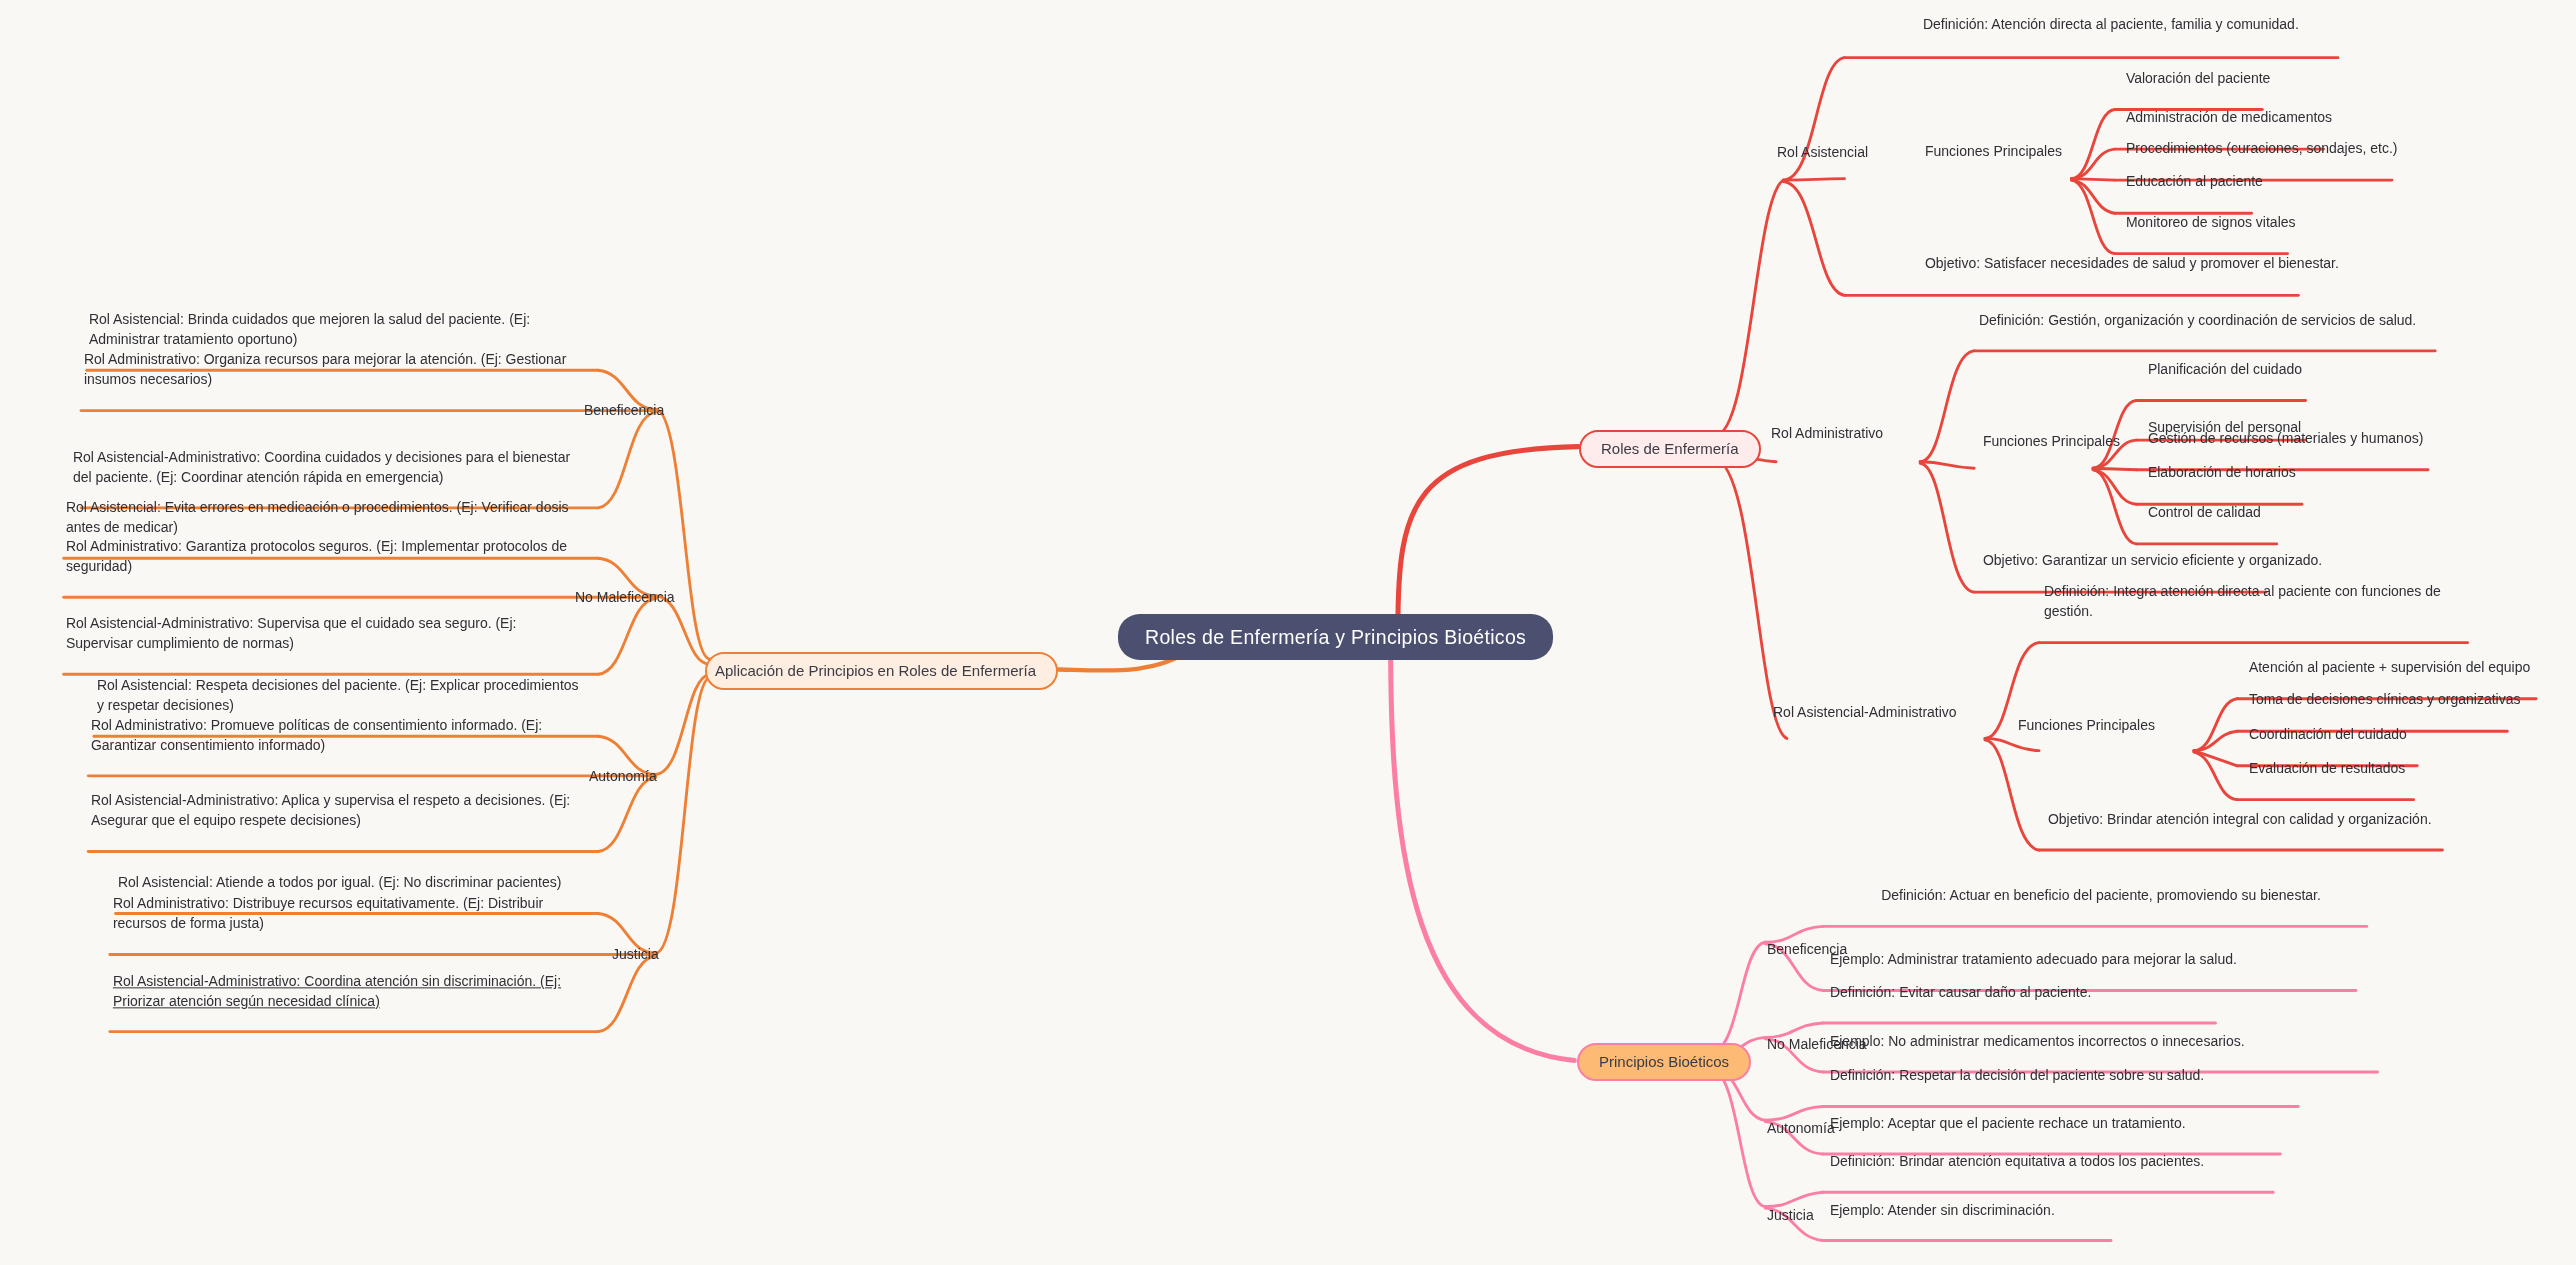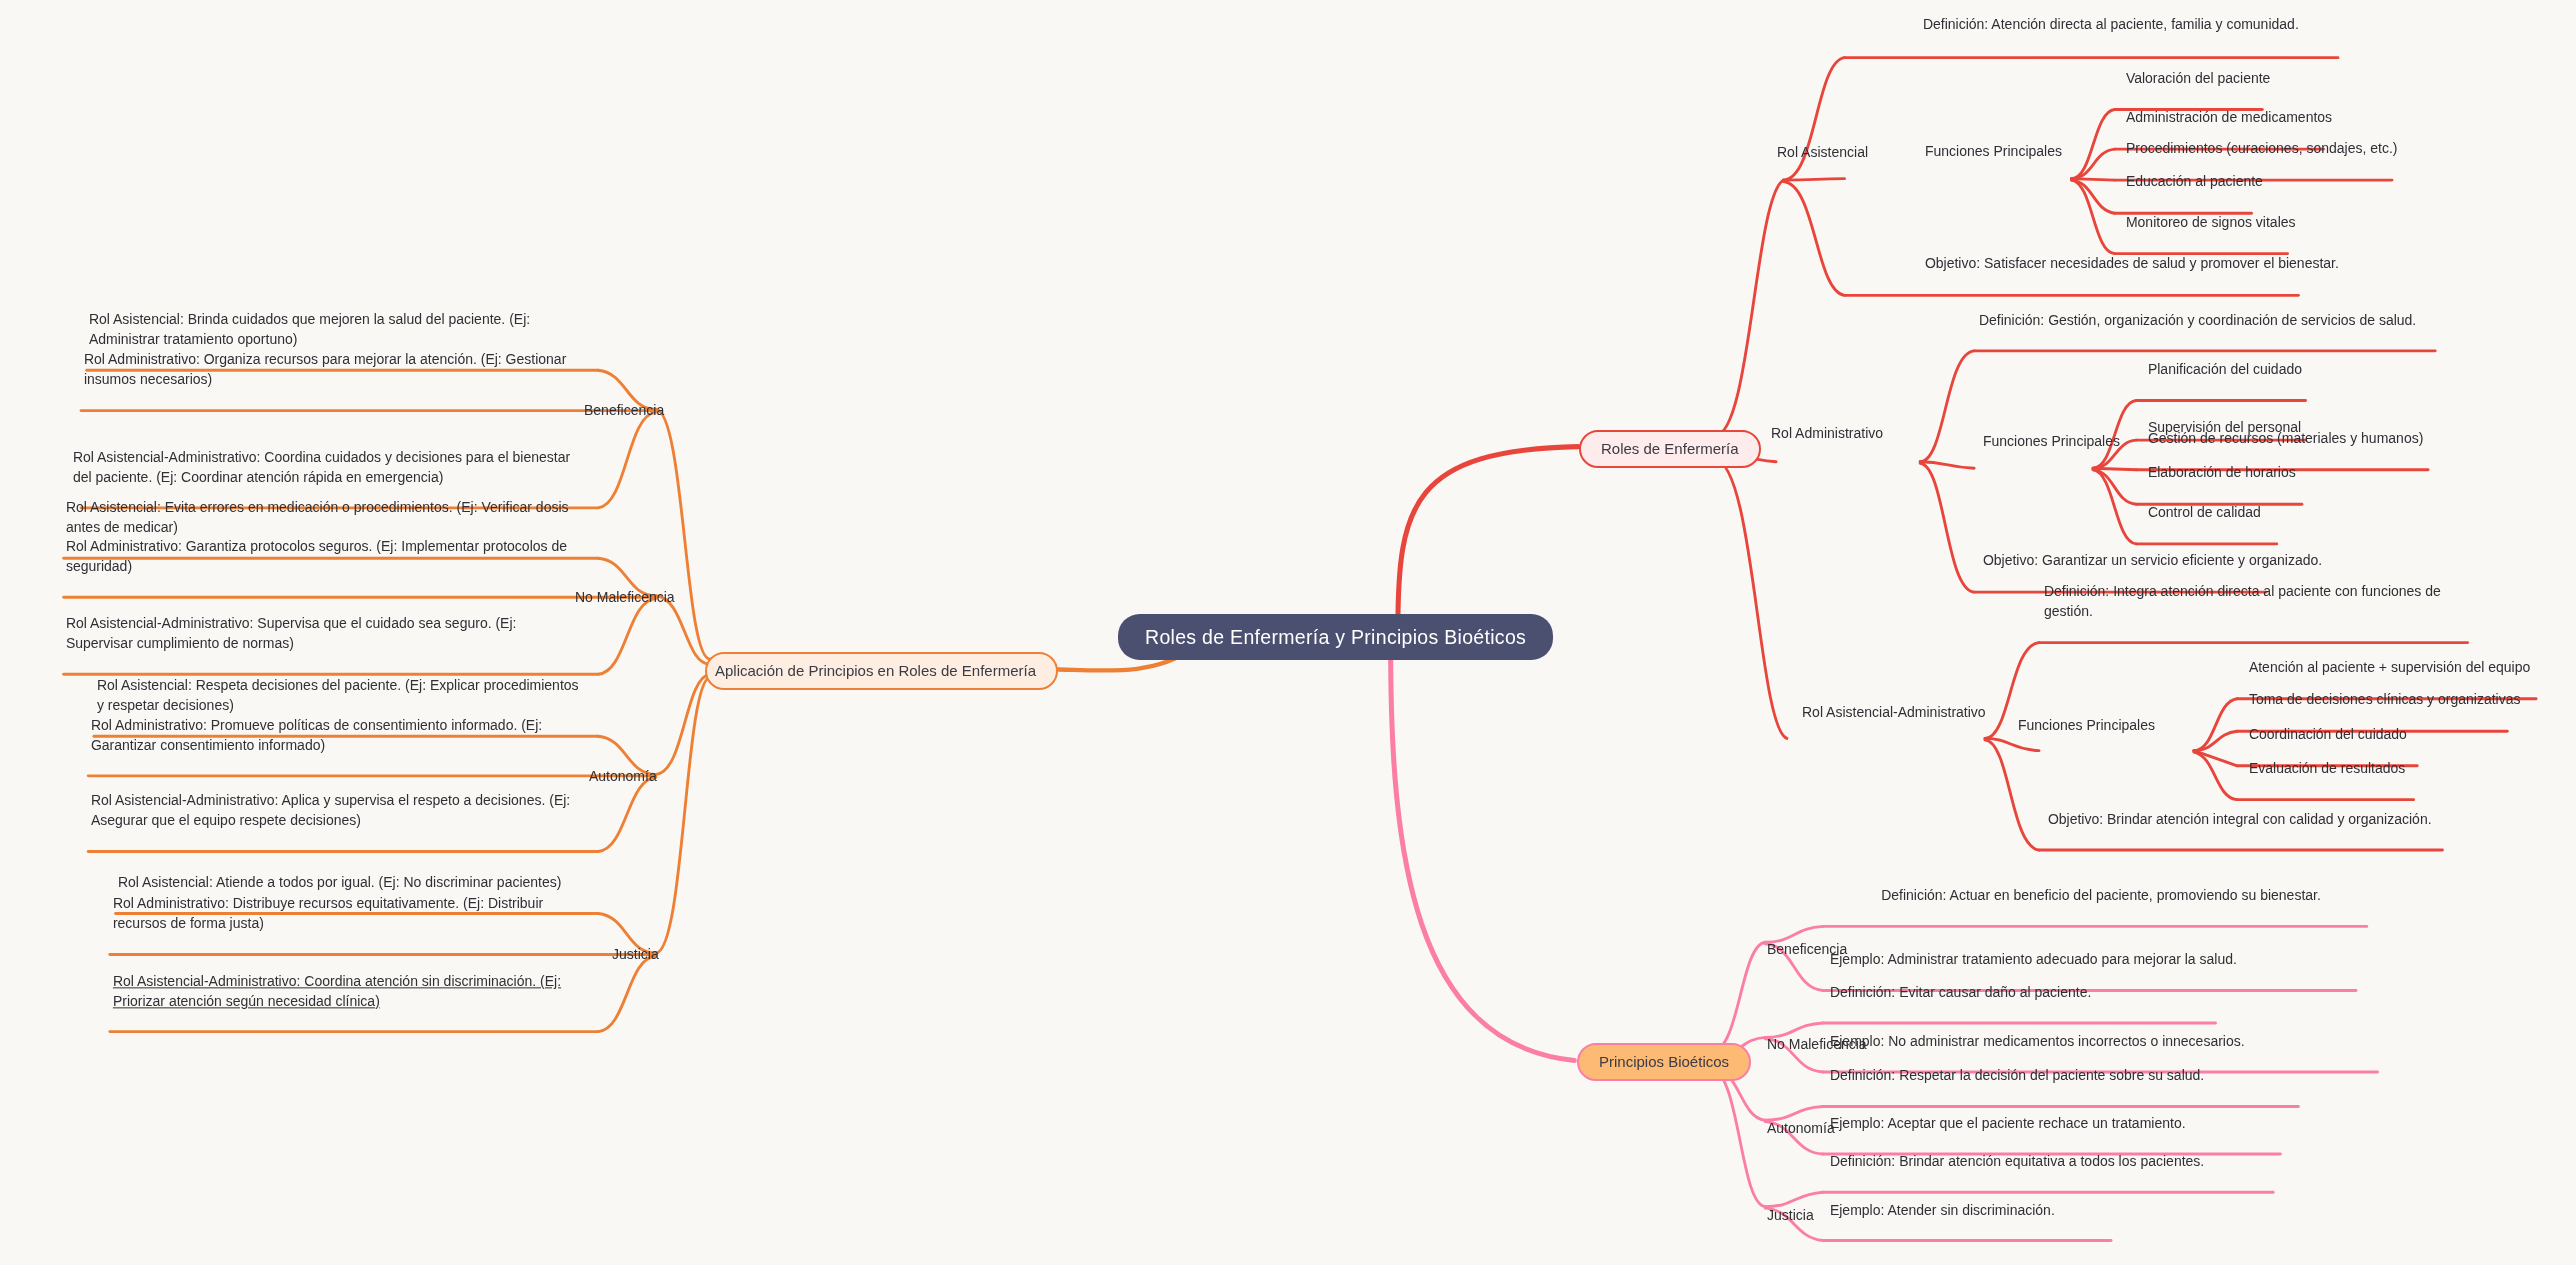--- a/index.html
+++ b/index.html
@@ -244,21 +244,21 @@
     <span class="txt">Elaboración de horarios</span>
   </div>
   <div class="tnode red bare" style="left:2145px;top:526px;transform:translateY(-100%);">
     <span class="txt">Control de calidad</span>
   </div>
 
   <div class="tnode red bare" style="left:1980px;top:574px;transform:translateY(-100%);">
     <span class="txt">Objetivo: Garantizar un servicio eficiente y organizado.</span>
   </div>
 
-  <div class="plabel" style="left:1773px;top:721px;transform:translateY(-100%);margin-left:29px;">Rol Asistencial-Administrativo</div>
+  <div class="plabel" style="left:1773px;top:721px;transform:translateY(-100%);">Rol Asistencial-Administrativo</div>
 
   <div class="tnode red bare" style="left:2041px;top:625px;transform:translateY(-100%);width:432px;">
     <span class="txt">Definición: Integra atención directa al paciente con funciones de gestión.</span>
   </div>
 
   <div class="plabel" style="left:2018px;top:734px;transform:translateY(-100%);">Funciones Principales</div>
 
   <div class="tnode red bare" style="left:2246px;top:681px;transform:translateY(-100%);">
     <span class="txt">Atención al paciente + supervisión del equipo</span>
   </div>

